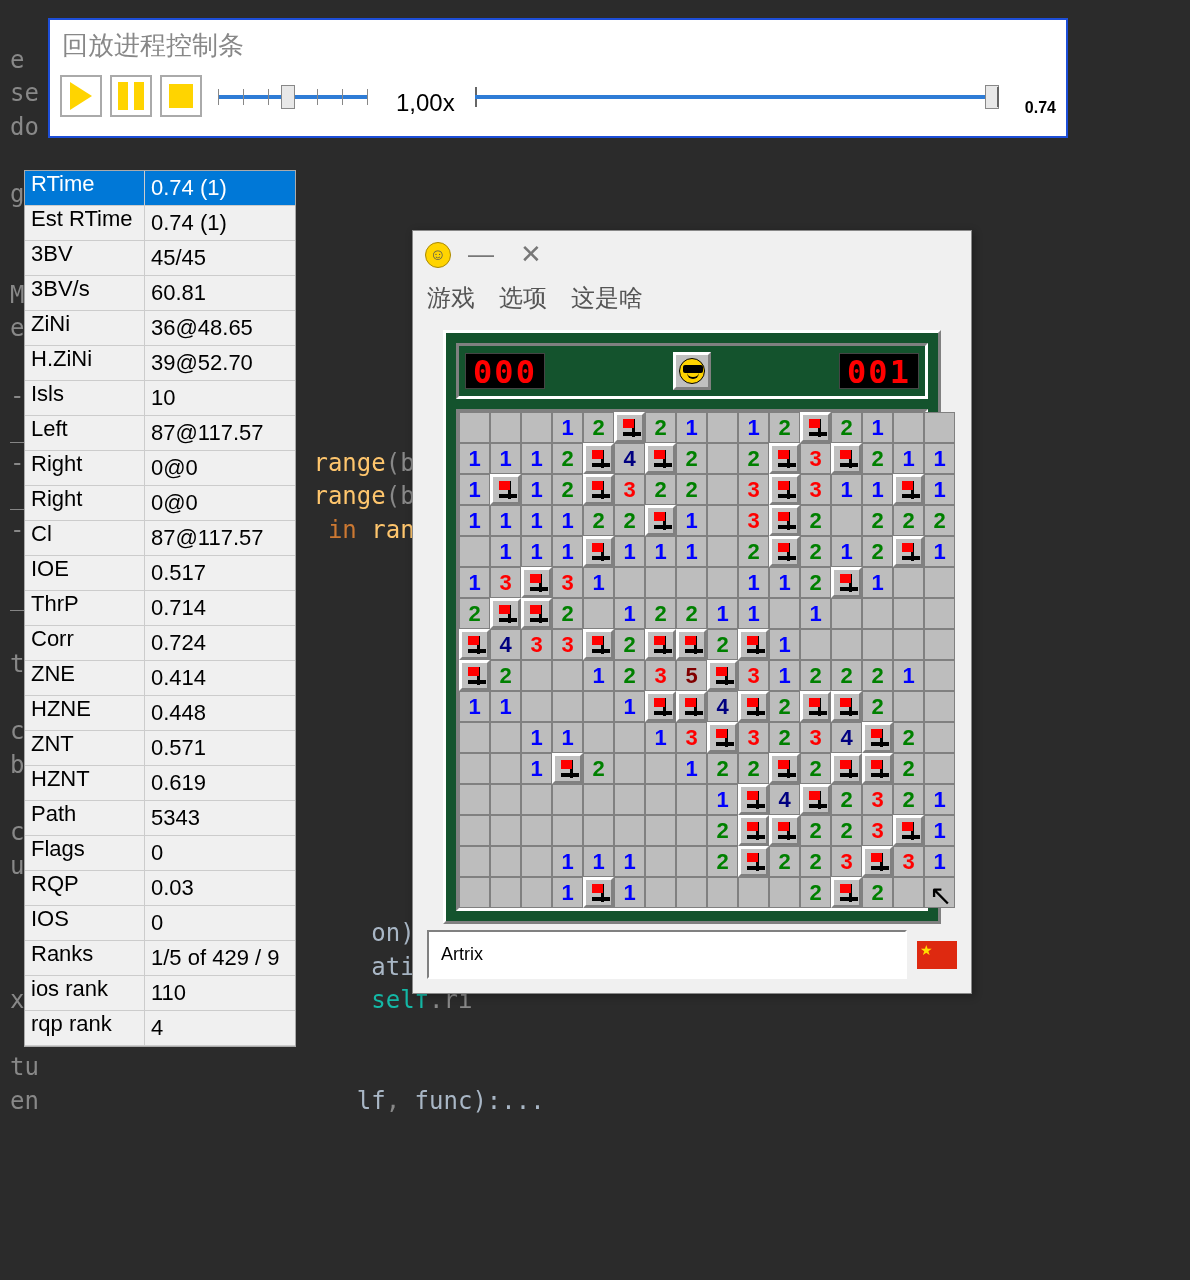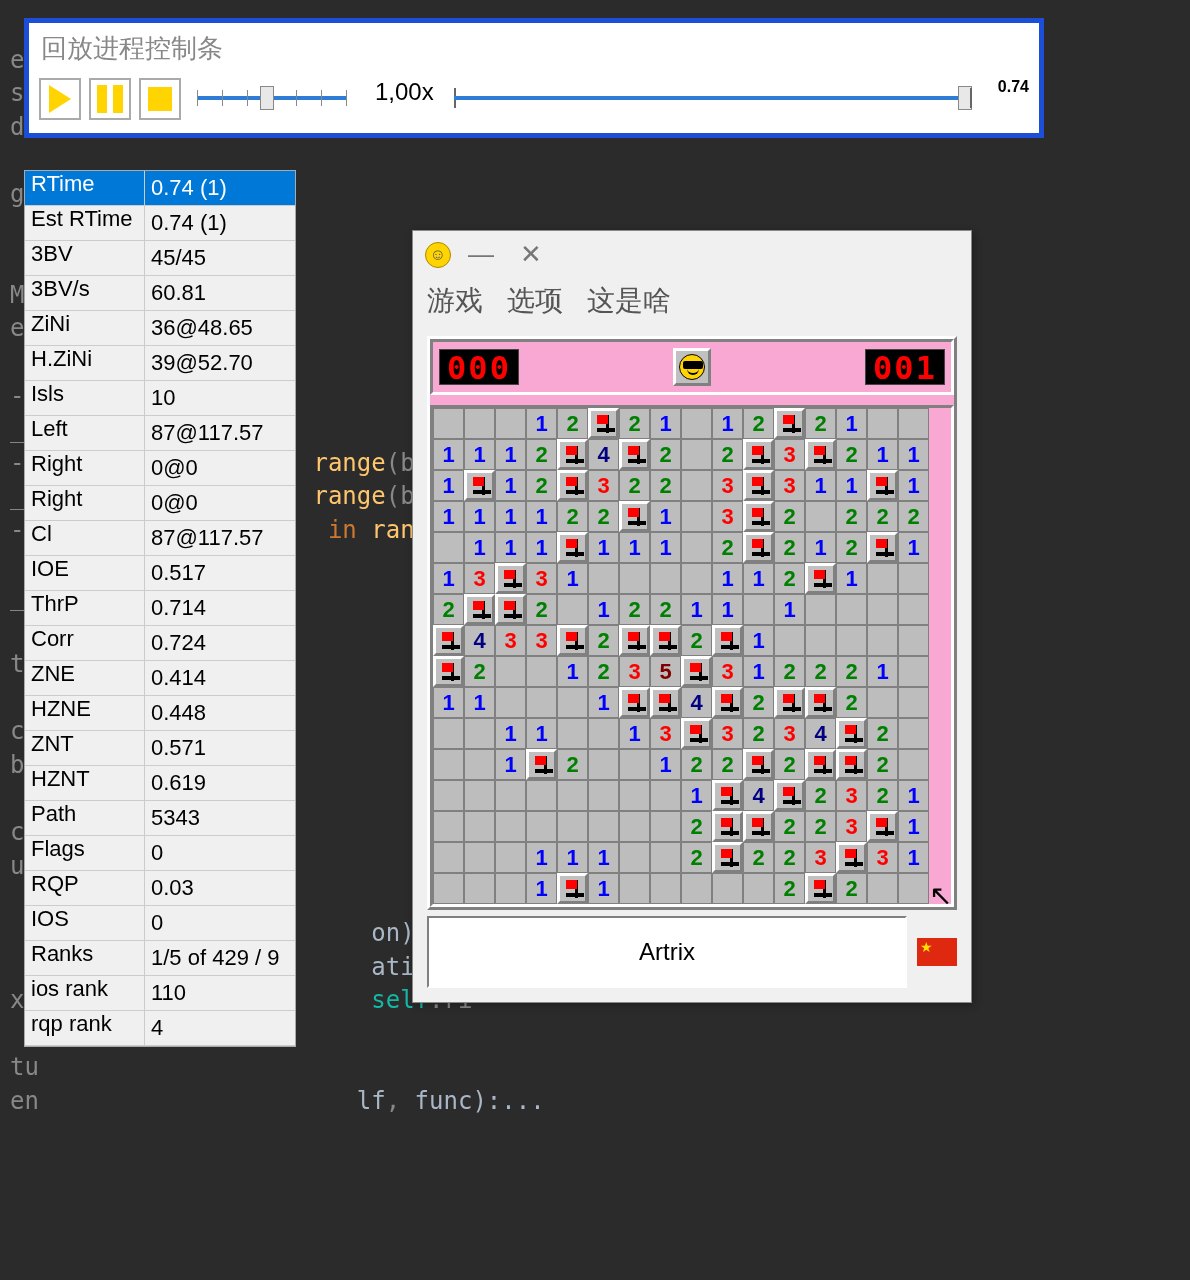--- a/index.html
+++ b/index.html
@@ -1,23 +1,23 @@
 <!DOCTYPE html>
 <html><head>
 <meta charset="utf-8">
 <style>
 *{box-sizing:border-box;margin:0;padding:0}
 body{width:1190px;height:1280px;background:#2b2b2b;font-family:Arial,sans-serif;position:relative;overflow:hidden}
 .code-bg{position:absolute;top:0;left:0;width:100%;height:100%;color:#888;font-family:monospace;font-size:24px;padding:10px;white-space:pre;line-height:1.4}
 .code-bg .kw{color:#cc7832}.code-bg .fn{color:#ffc66d}.code-bg .var{color:#14b8a6}.code-bg .par{color:#a9b7c6}
 
 
-.playback{position:absolute;top:18px;left:24px;width:1020px;height:120px;background:#fff;border:5px solid #1d4ed8;z-index:5}
+.playback{position:absolute;top:18px;left:48px;width:1020px;height:120px;background:#fff;border:2px solid #1d4ed8;z-index:5}
 .playback-title{color:#888;font-size:26px;padding:8px 12px}
-.playback-ctrls{display:flex;align-items:flex-start;gap:8px;padding:4px 10px}
+.playback-ctrls{display:flex;align-items:flex-end;gap:8px;padding:4px 10px}
 .pbtn{width:42px;height:42px;border:2px solid #aaa;background:#fff;display:flex;align-items:center;justify-content:center;cursor:pointer}
 .play-icon{width:0;height:0;border-left:22px solid #ffd400;border-top:14px solid transparent;border-bottom:14px solid transparent}
 .pause-icon{display:flex;gap:6px}.pause-icon span{width:10px;height:28px;background:#ffd400}
 .stop-icon{width:24px;height:24px;background:#ffd400}
 .speed-slider{width:150px;height:40px;position:relative;margin:0 8px}
 .speed-slider .track{position:absolute;top:18px;left:0;width:100%;height:4px;background:#2e7cd6}
 .speed-slider .ticks{position:absolute;top:12px;left:0;width:100%;display:flex;justify-content:space-between}
 .speed-slider .ticks span{width:1px;height:16px;background:#888}
 .speed-slider .thumb{position:absolute;top:8px;left:42%;width:14px;height:24px;background:#e8e8e8;border:1px solid #888}
 .speed-val{font-size:24px;margin:0 12px}
@@ -34,42 +34,42 @@
 .counter-row.sel{background:#0078d7;color:#fff}
 .counter-row .lbl{width:120px;padding:0 6px;border-right:1px solid #ccc}
 .counter-row .val{flex:1;padding:4px 6px}
 
 
 .msw{position:absolute;top:230px;left:412px;width:560px;background:#f0f0f0;border:1px solid #888;box-shadow:2px 2px 8px rgba(0,0,0,.3);z-index:6}
 .msw-title{display:flex;align-items:center;padding:8px 12px;gap:10px;color:#555;font-size:26px}
 .msw-icon{width:26px;height:26px;border-radius:50%;background:#ffd400;border:1px solid #aa8800;display:flex;align-items:center;justify-content:center;font-size:16px}
 .msw-title .name{flex:1}
 .msw-title .wbtn{width:40px;text-align:center;color:#777;cursor:pointer}
-.msw-menu{display:flex;gap:24px;padding:4px 14px 10px;color:#555;font-size:28px}
-.msw-body{margin:6px 14px;background:#f9a8d4;border:3px solid;border-color:#fff #808080 #808080 #fff;}
+.msw-menu{display:flex;gap:24px;padding:4px 14px 10px;color:#555;font-size:24px}
+.msw-body{margin:6px 30px;background:#14532d;border:3px solid;border-color:#fff #808080 #808080 #fff;padding:10px}
 .msw-top{display:flex;justify-content:space-between;align-items:center;border:3px solid;border-color:#808080 #fff #fff #808080;padding:6px;margin-bottom:10px}
 .lcd{width:80px;height:36px;background:#000;color:#f00;font-family:monospace;font-size:32px;font-weight:bold;text-align:center;line-height:36px;letter-spacing:2px;border:1px solid #444}
 .face{width:38px;height:38px;background:#c0c0c0;border:3px solid;border-color:#fff #808080 #808080 #fff;display:flex;align-items:center;justify-content:center;cursor:pointer}
 .face-inner{width:26px;height:26px;background:#ffd400;border-radius:50%;border:1px solid #000;position:relative}
 .face-inner::before{content:"";position:absolute;top:6px;left:3px;width:20px;height:8px;background:#000;border-radius:2px}
 .face-inner::after{content:"";position:absolute;bottom:4px;left:7px;width:12px;height:5px;border-bottom:2px solid #000;border-radius:0 0 6px 6px}
 
 .grid{border:3px solid;border-color:#808080 #fff #fff #808080;display:grid;grid-template-columns:repeat(16,31px);grid-template-rows:repeat(16,31px)}
 .cell{width:31px;height:31px;display:flex;align-items:center;justify-content:center;font-weight:bold;font-size:22px;font-family:Arial}
 .rev{background:#bdbdbd;border:1px solid #808080}
 .cov{background:#c0c0c0;border:3px solid;border-color:#fff #808080 #808080 #fff}
 .c1{color:#0000ff}.c2{color:#008000}.c3{color:#ff0000}.c4{color:#000080}.c5{color:#800000}
 .flag{position:relative}
 .flag::before{content:"";position:absolute;top:4px;left:15px;width:3px;height:18px;background:#000}
 .flag::after{content:"";position:absolute;top:4px;left:6px;width:11px;height:9px;background:#f00}
 .flag .base{position:absolute;bottom:4px;left:6px;width:18px;height:4px;background:#000}
 .cursor{position:absolute;font-size:28px;color:#000;z-index:20;pointer-events:none}
 
 .msw-status{margin:6px 14px 14px;display:flex;align-items:center;gap:10px}
-.msw-status .player{flex:1;border:2px solid;border-color:#808080 #fff #fff #808080;background:#fff;text-align:center;padding:20px;font-size:24px}
+.msw-status .player{flex:1;border:2px solid;border-color:#808080 #fff #fff #808080;background:#fff;padding:12px;font-size:18px}
 .cn-flag{width:40px;height:28px;background:#de2910;position:relative}
 .cn-flag::before{content:"★";position:absolute;top:1px;left:3px;color:#ffde00;font-size:14px}
 </style>
 </head>
 <body>
 
 <div class="code-bg">
 e
 se
 do

